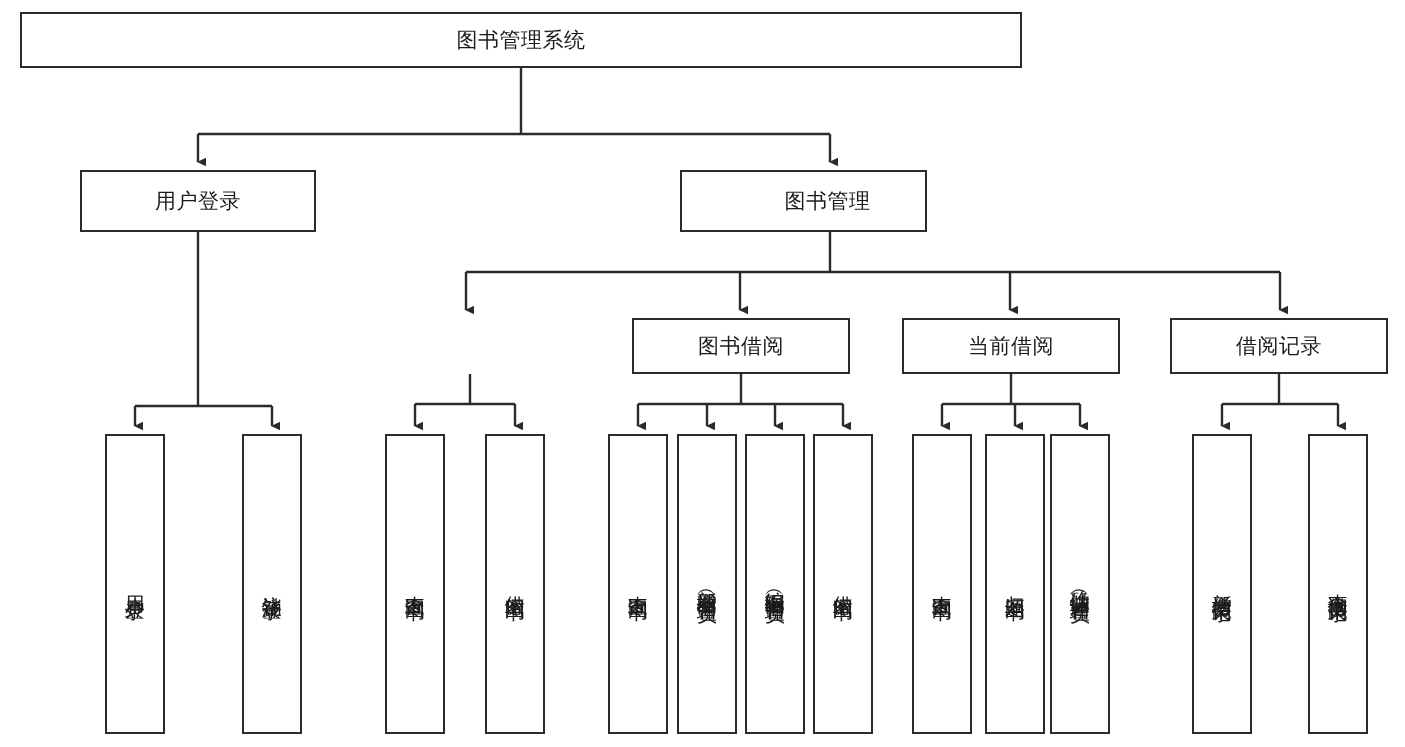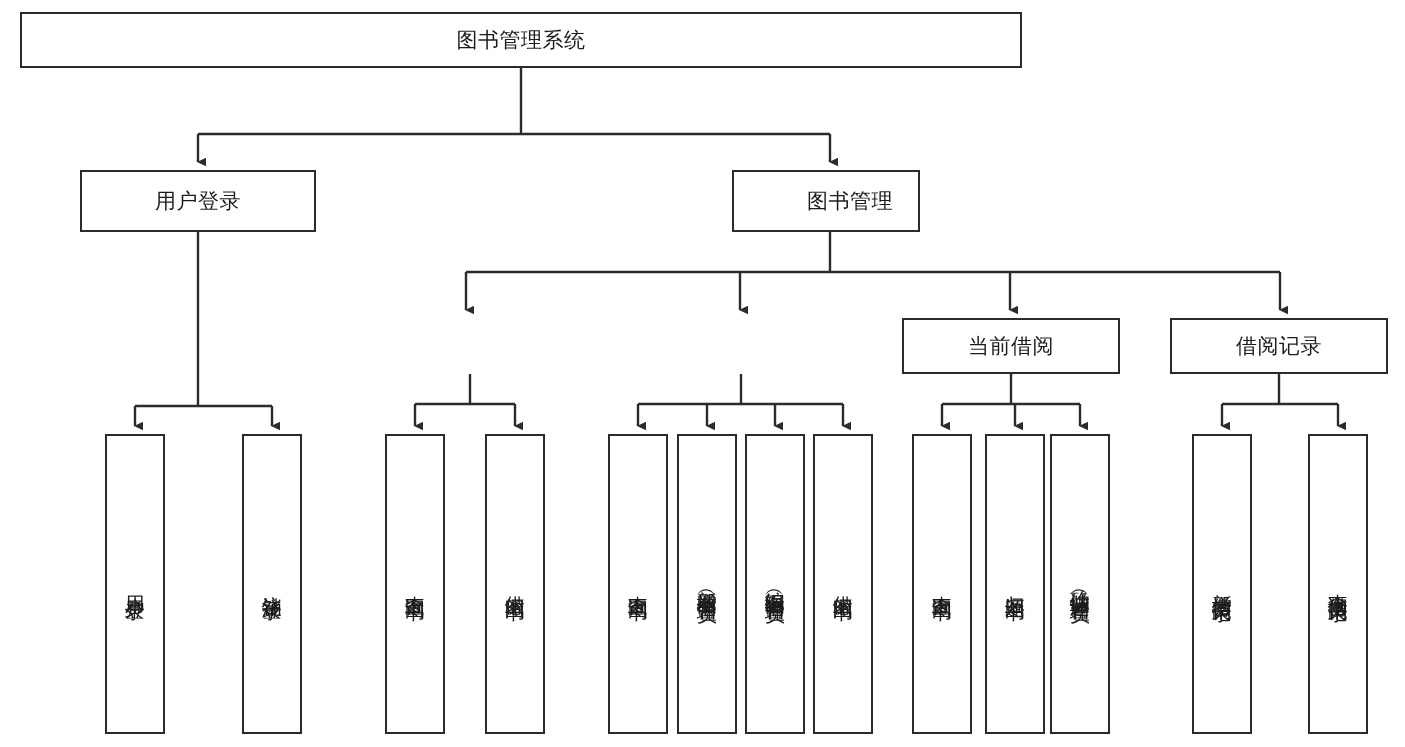--- a/index.html
+++ b/index.html
@@ -114,24 +114,27 @@
     <path d="M1338,404 L1338,426" stroke="#2b2b2b" stroke-width="2.4" fill="none" marker-end="url(#arrowhead)"></path>
   </svg>
 
   <div class="node" style="left:20px; top:12px; width:1002px; height:56px;">
     <span class="node-label">图书管理系统</span>
   </div>
 
   <div class="node" style="left:80px; top:170px; width:236px; height:62px;">
     <span class="node-label">用户登录</span>
   </div>
-  <div class="node" style="left:732px; top:170px; width:188px; height:62px;padding-left:48px;">
+  <div class="node" style="left:680px; top:170px; width:247px; height:62px;padding-left:48px;">
     <span class="node-label">图书管理</span>
   </div>
 
+  <div class="node" style="left:632px; top:318px; width:218px; height:56px;">
+    <span class="node-label">图书借阅</span>
+  </div>
   <div class="node" style="left:902px; top:318px; width:218px; height:56px;text-align:center;">
     <span class="node-label">当前借阅</span>
   </div>
   <div class="node" style="left:1170px; top:318px; width:218px; height:56px;">
     <span class="node-label">借阅记录</span>
   </div>
 
   <div class="node leaf" style="left:105px; top:434px; width:60px; height:300px;">
     <span class="node-label">用户登录</span>
   </div>

